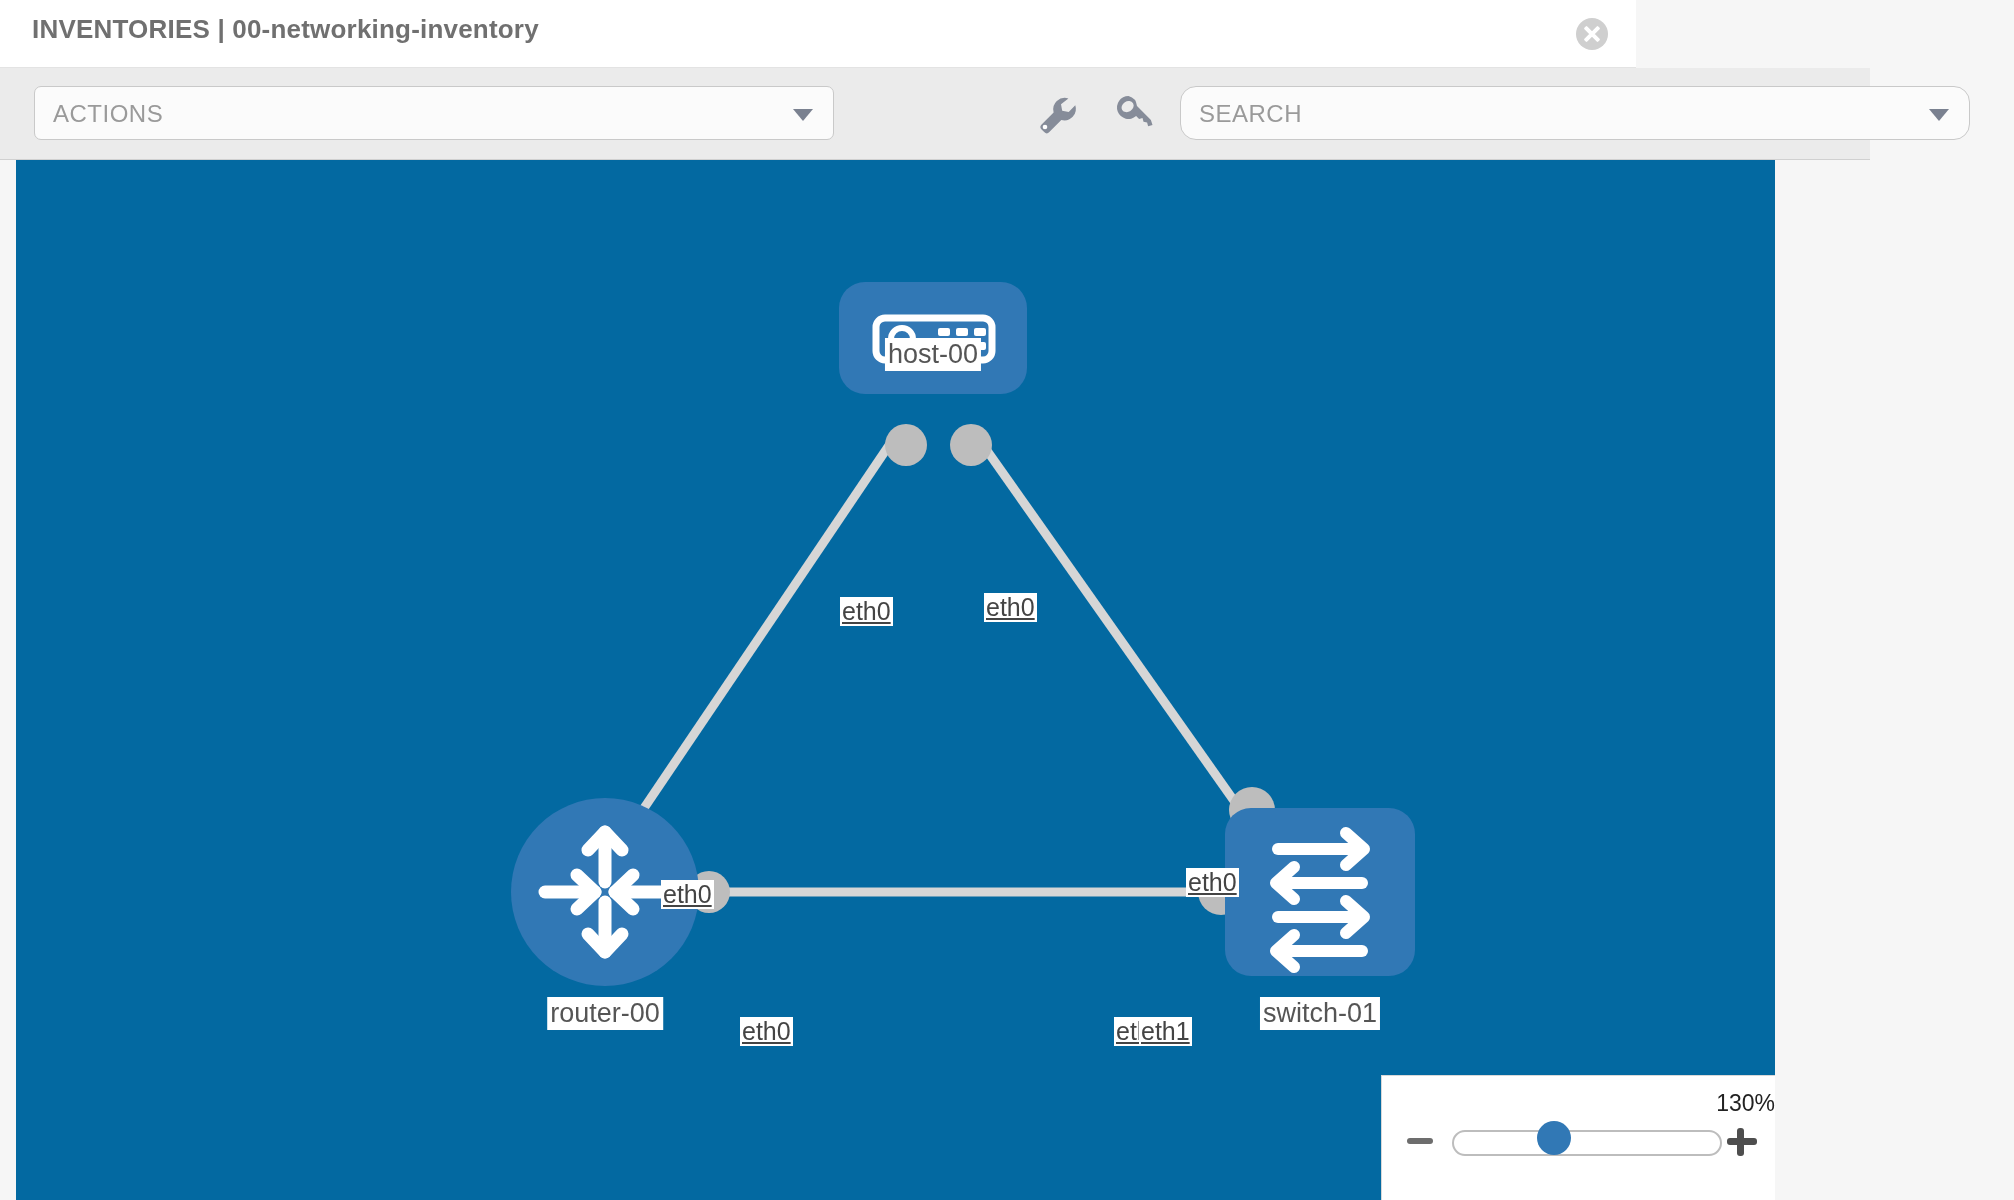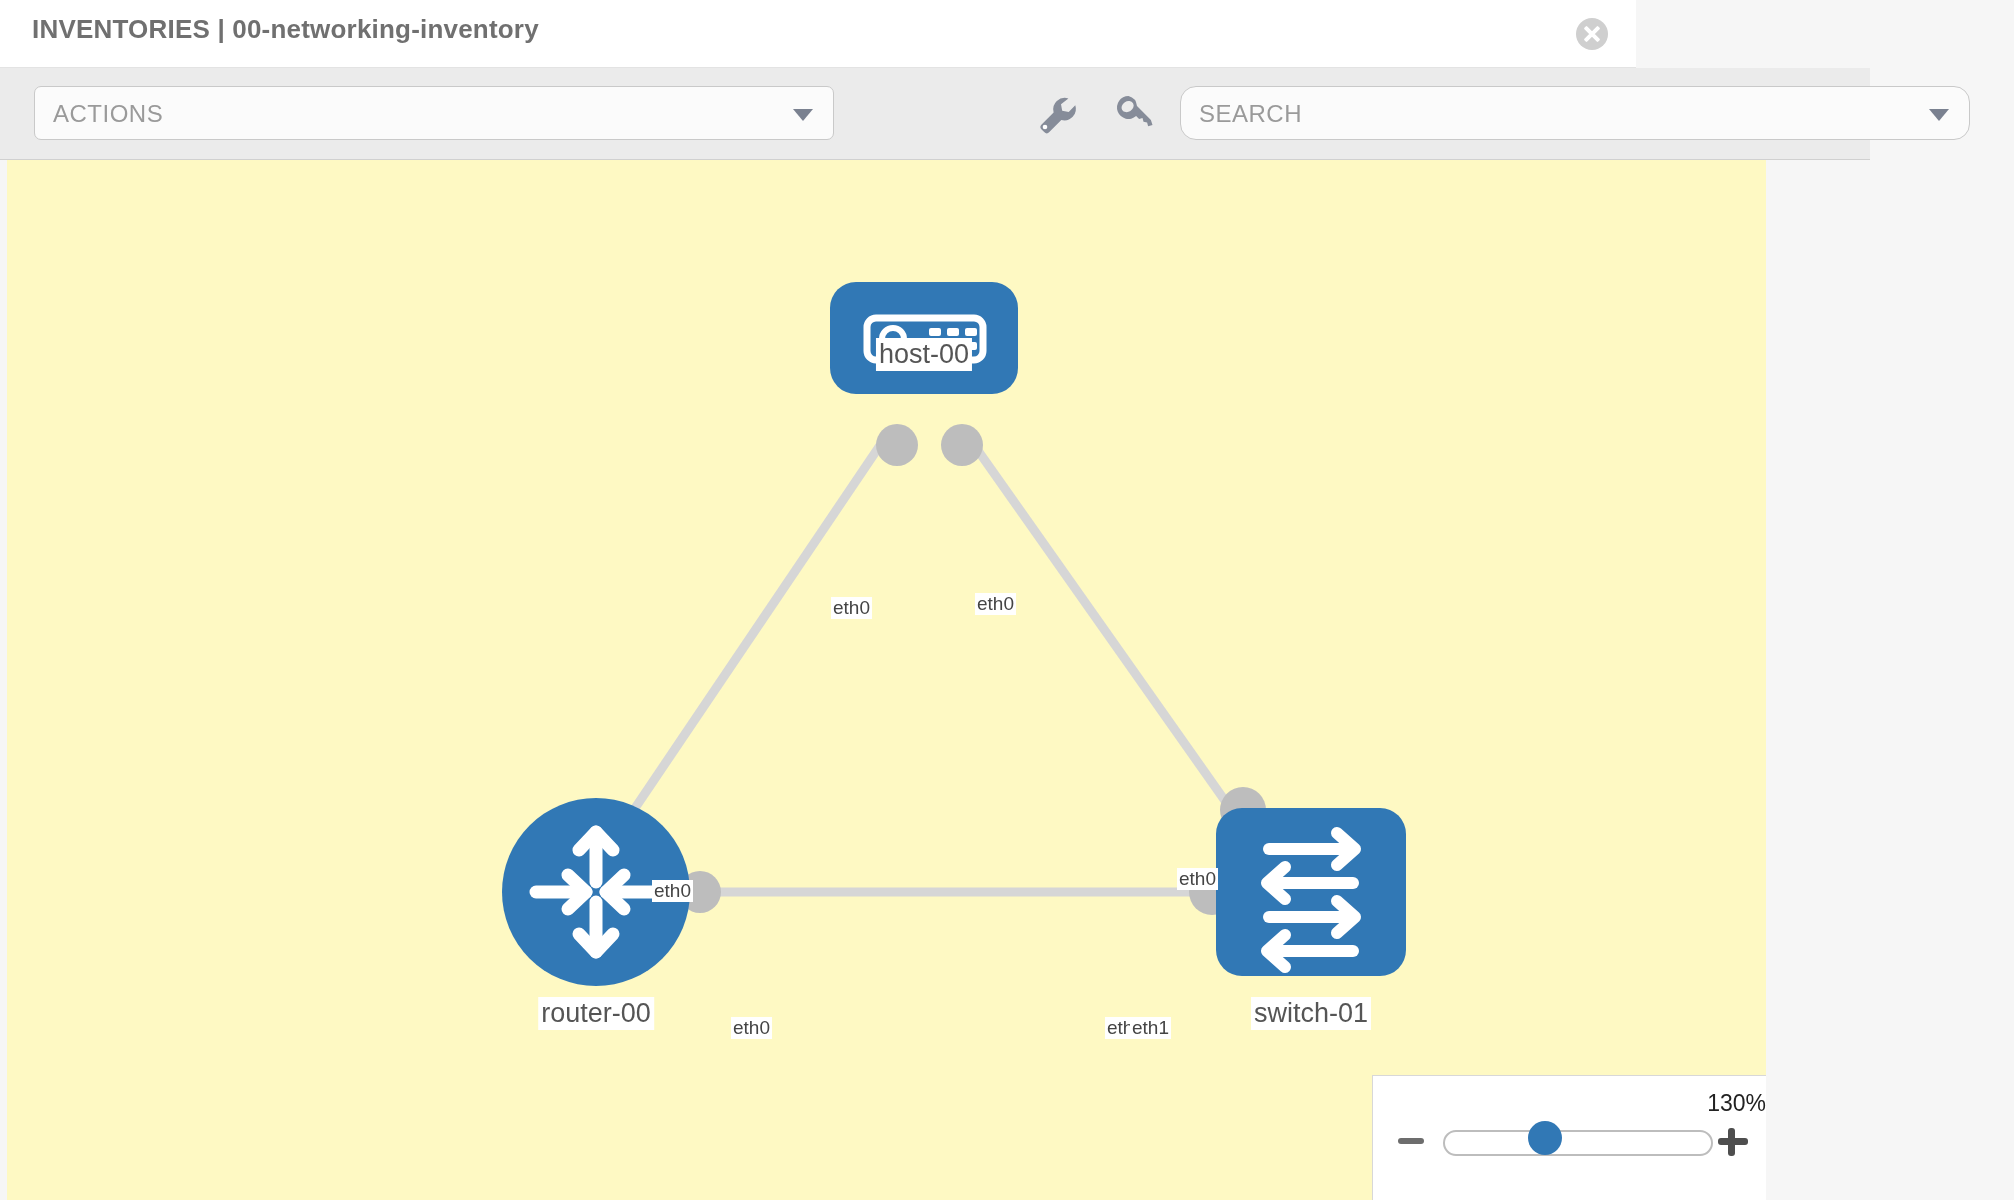--- a/index.html
+++ b/index.html
@@ -98,49 +98,50 @@
     position: absolute;
     left: 18px; top: 13px;
     font-size: 24px;
     color: #9a9a9a;
     letter-spacing: 0.5px;
   }
 
   
   .canvas {
     position: absolute;
-    left: 7px; top: 160px;
+    left: 16px; top: 160px;
     width: 1759px; height: 1040px;
-    background: #fef9c3;
+    background: #0369a1;
     overflow: hidden;
   }
   .canvas svg.topology {
     position: absolute; left: 0; top: 0;
     width: 2014px; height: 1040px;
   }
 
   
   .node-label {
     position: absolute;
     font-size: 27px;
     color: #555555;
     background: #ffffff;
     padding: 1px 3px;
     white-space: nowrap;
     transform: translateX(-50%);
     cursor: pointer;
   }
   .iface-label {
     position: absolute;
-    font-size: 19px;
+    font-size: 25px;
     color: #444444;
     background: #ffffff;
     padding: 0 2px;
     white-space: nowrap;
     cursor: pointer;
+    text-decoration: underline;
   }
 
   
   .zoom-panel {
     position: absolute;
     right: 0; bottom: 0;
     width: 394px; height: 125px;
     background: #ffffff;
     border-top: 1px solid #d8d8d8;
     border-left: 1px solid #d8d8d8;

